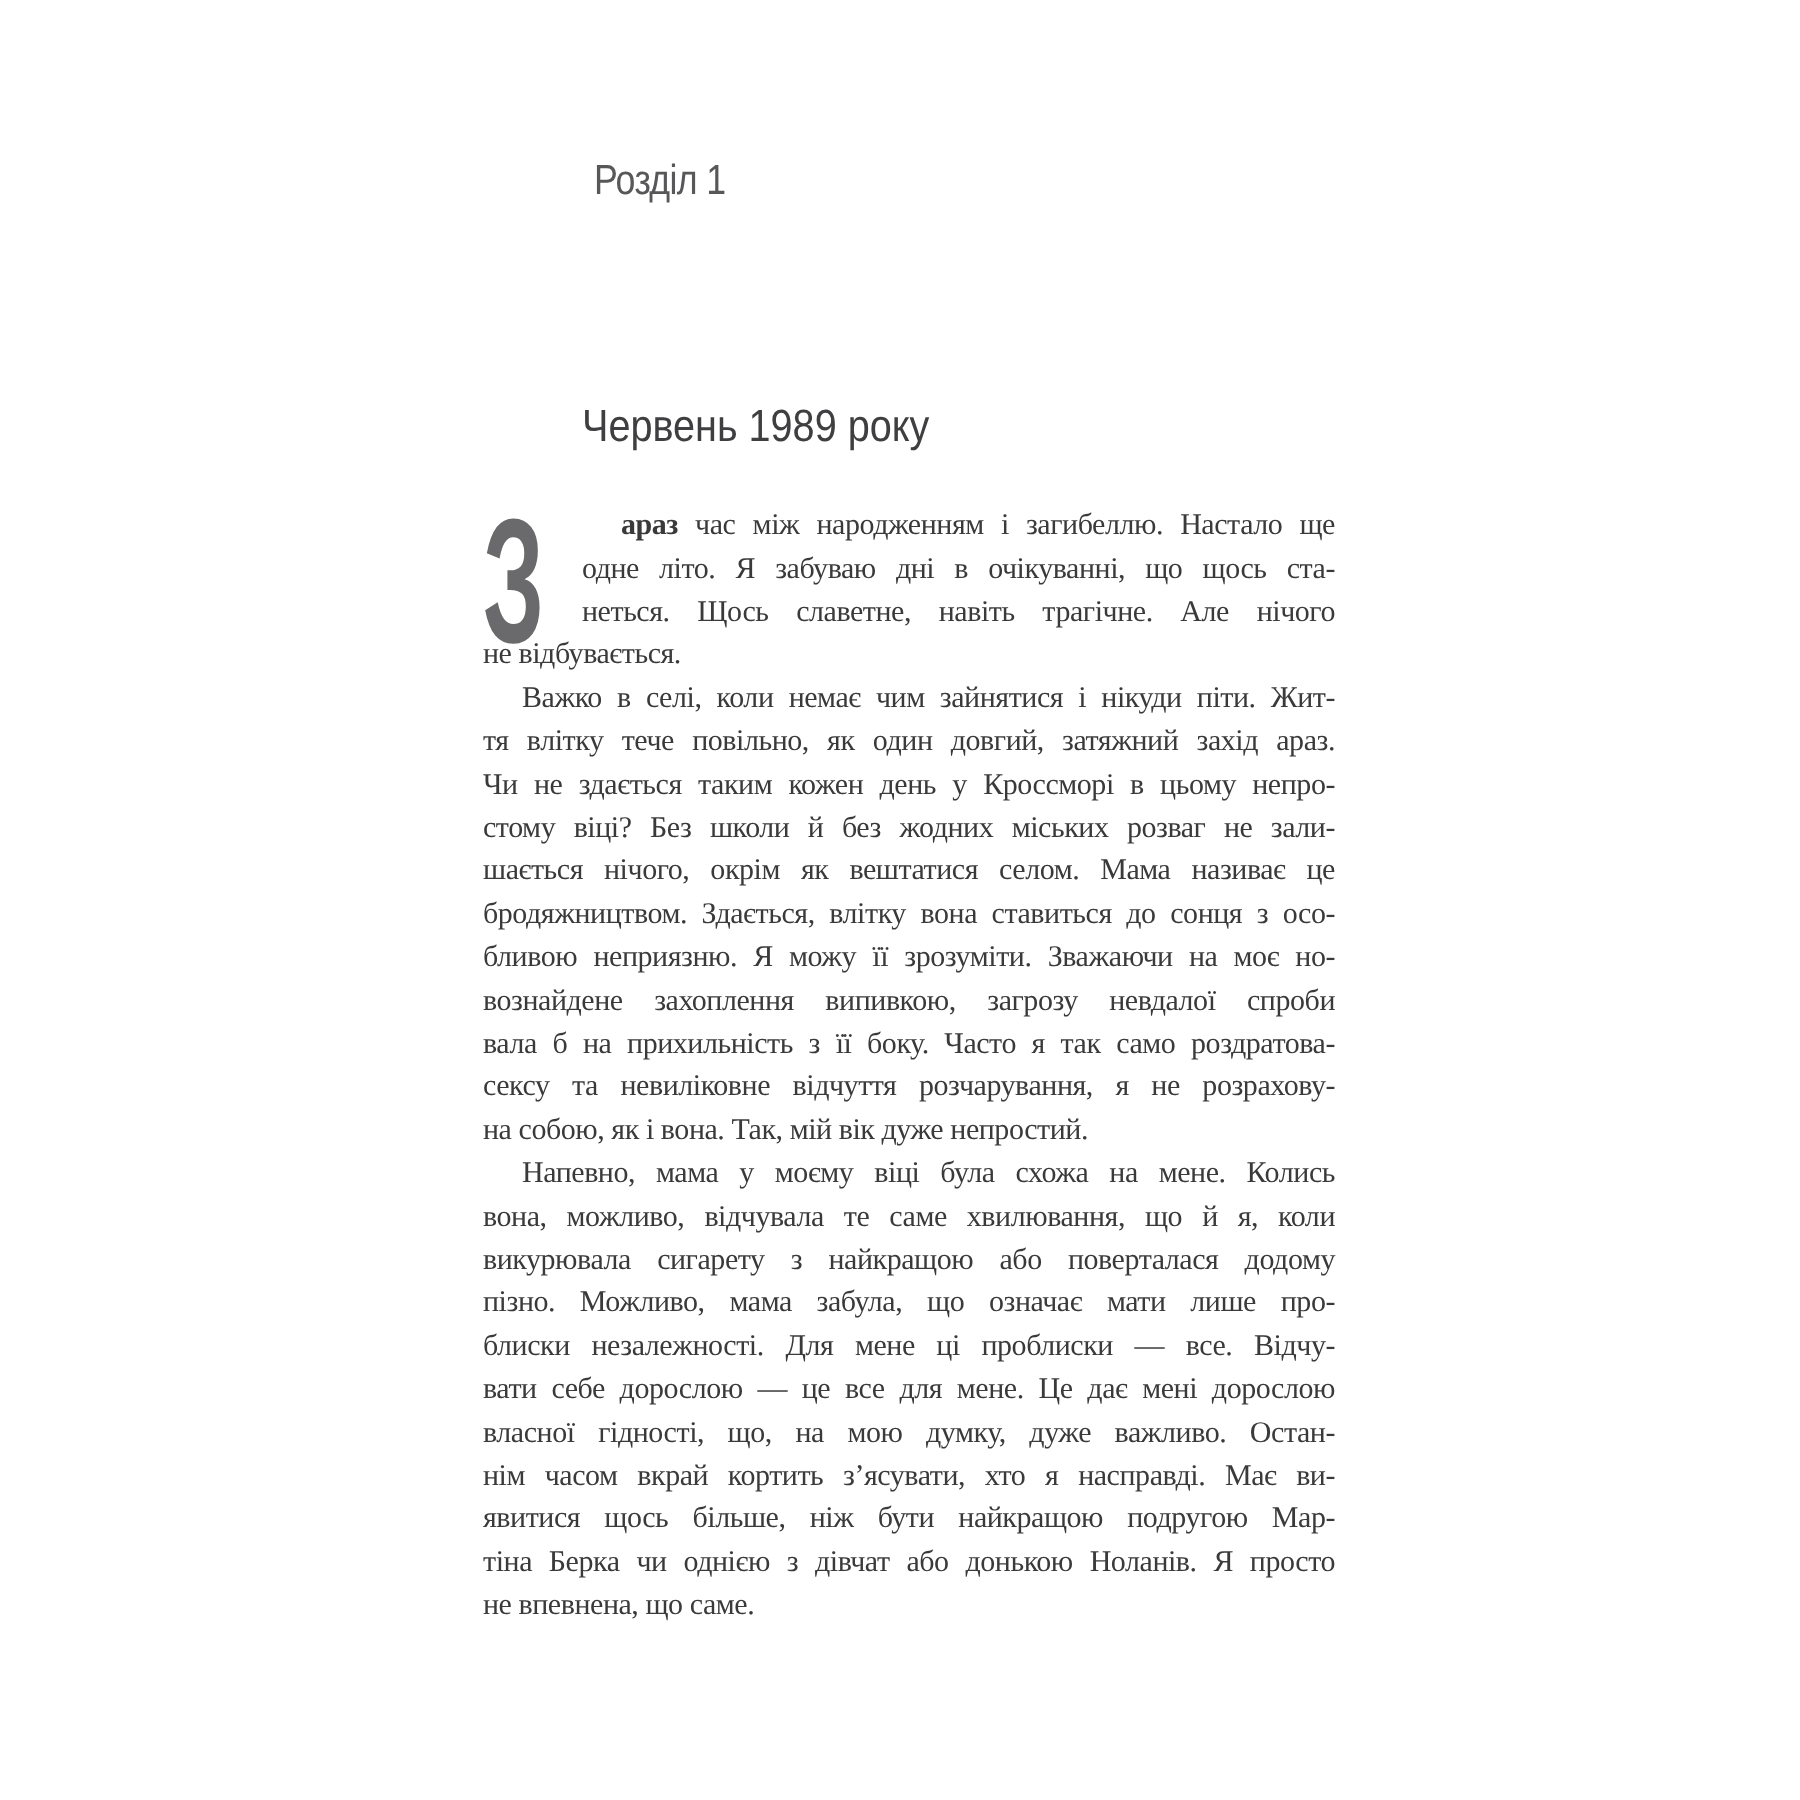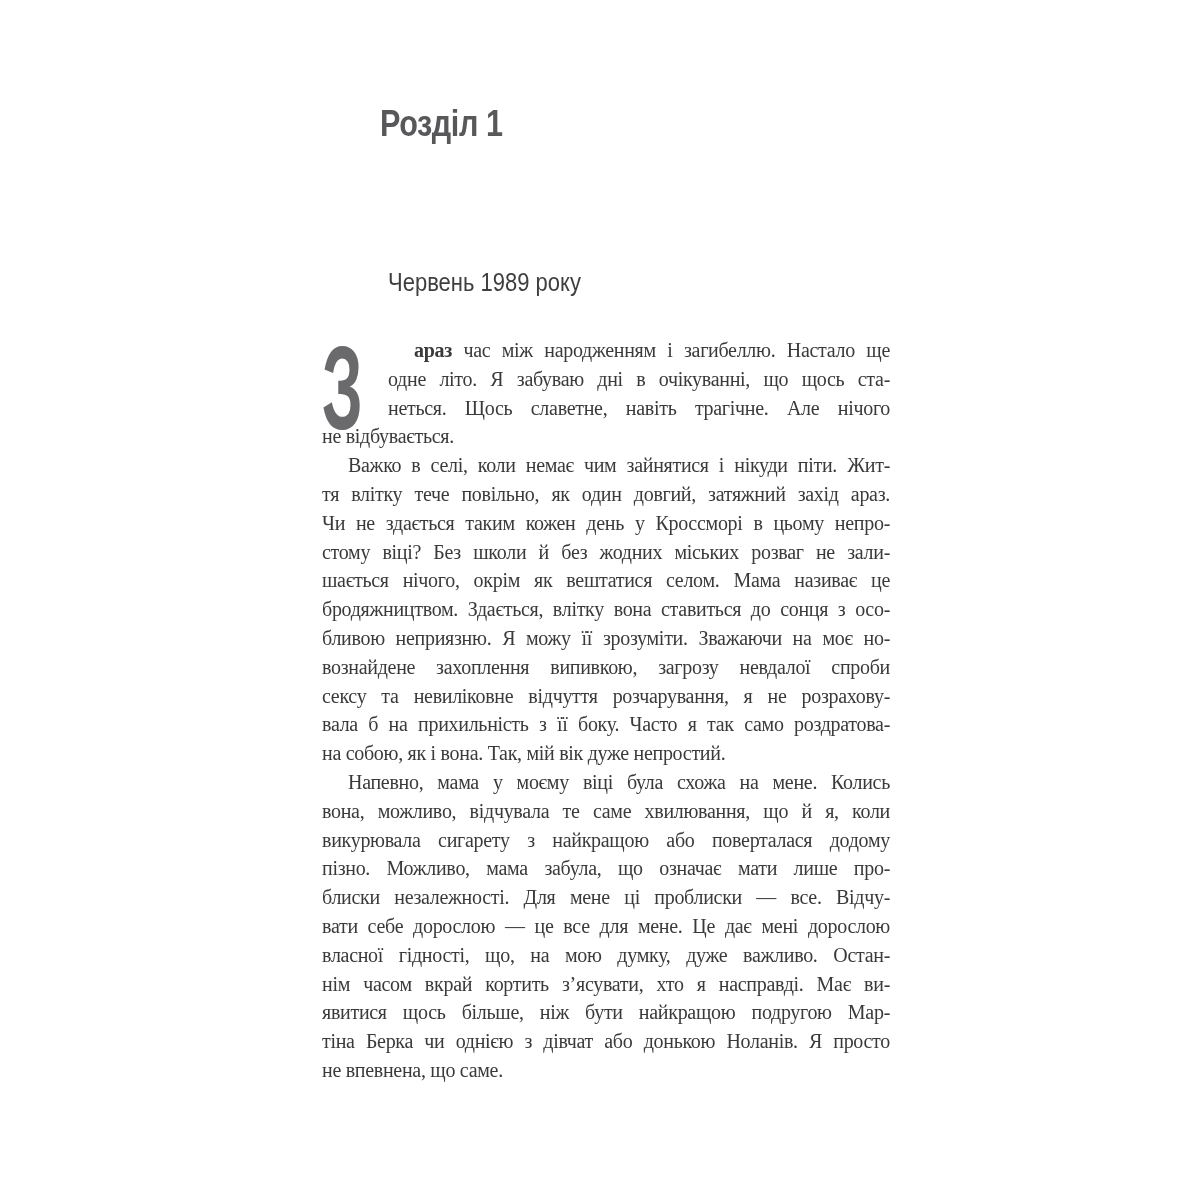--- a/index.html
+++ b/index.html
@@ -5,42 +5,42 @@
   html, body { margin: 0; padding: 0; background: #ffffff; }
   .page {
     position: relative;
     width: 1200px;
     height: 1200px;
     background: #ffffff;
     overflow: hidden;
   }
   .chapter-title {
     position: absolute;
-    left: 380px;
+    left: 396px;
     top: 106px;
     font-family: "Liberation Sans", "DejaVu Sans", sans-serif;
-    font-weight: 700;
-    font-size: 36px;
+    font-weight: 400;
+    font-size: 28px;
     line-height: 1;
     color: #58585a;
     letter-spacing: -0.5px;
     white-space: nowrap;
   }
   .chapter-title .squeeze {
     display: inline-block;
     transform: scaleX(0.85);
     transform-origin: 0 50%;
   }
   .dateline {
     position: absolute;
     left: 388px;
     top: 270px;
     font-family: "Liberation Sans", "DejaVu Sans", sans-serif;
     font-weight: 400;
-    font-size: 25px;
+    font-size: 30px;
     line-height: 1;
     color: #3f3f41;
     white-space: nowrap;
   }
   .dateline .squeeze {
     display: inline-block;
     transform: scaleX(0.88);
     transform-origin: 0 50%;
   }
   .body-text {
@@ -105,22 +105,22 @@
     <div class="line lastline">не відбувається.</div>
 
     <div class="line indent">Важко в селі, коли немає чим зайнятися і нікуди піти. Жит-</div>
     <div class="line">тя влітку тече повільно, як один довгий, затяжний захід араз.</div>
     <div class="line">Чи не здається таким кожен день у Кроссморі в цьому непро-</div>
     <div class="line">стому віці? Без школи й без жодних міських розваг не зали-</div>
     <div class="line">шається нічого, окрім як вештатися селом. Мама називає це</div>
     <div class="line">бродяжництвом. Здається, влітку вона ставиться до сонця з осо-</div>
     <div class="line">бливою неприязню. Я можу її зрозуміти. Зважаючи на моє но-</div>
     <div class="line">вознайдене захоплення випивкою, загрозу невдалої спроби</div>
+    <div class="line">вала б на прихильність з її боку. Часто я так само роздратова-</div>
     <div class="line">сексу та невиліковне відчуття розчарування, я не розрахову-</div>
-    <div class="line">вала б на прихильність з її боку. Часто я так само роздратова-</div>
     <div class="line lastline">на собою, як і вона. Так, мій вік дуже непростий.</div>
 
     <div class="line indent">Напевно, мама у моєму віці була схожа на мене. Колись</div>
     <div class="line">вона, можливо, відчувала те саме хвилювання, що й я, коли</div>
     <div class="line">викурювала сигарету з найкращою або поверталася додому</div>
     <div class="line">пізно. Можливо, мама забула, що означає мати лише про-</div>
     <div class="line">блиски незалежності. Для мене ці проблиски — все. Відчу-</div>
     <div class="line">вати себе дорослою — це все для мене. Це дає мені дорослою</div>
     <div class="line">власної гідності, що, на мою думку, дуже важливо. Остан-</div>
     <div class="line">нім часом вкрай кортить з’ясувати, хто я насправді. Має ви-</div>

